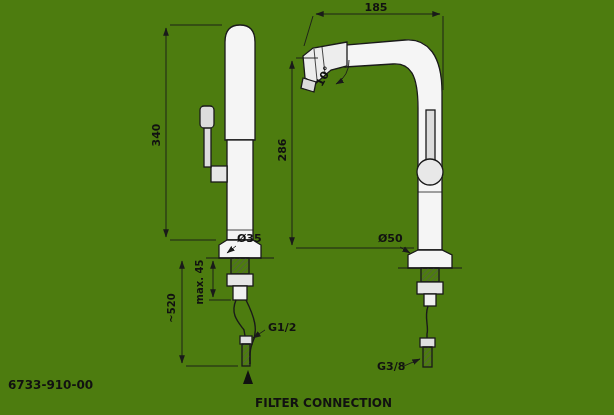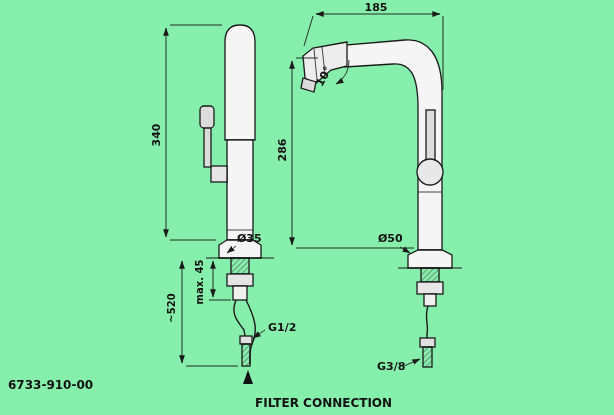--- a/index.html
+++ b/index.html
@@ -1,19 +1,19 @@
 <!DOCTYPE html>
 <html><head>
 <meta charset="utf-8">
 <style>
   html,body{margin:0;padding:0;background:#ffffff;}
   .frame{
     position:relative;
     width:614px;height:415px;
-    background:#86efac;
+    background:#4d7c0f;
     overflow:hidden;
     font-family:"DejaVu Sans","Liberation Sans",sans-serif;
   }
   svg text{
     font-family:"DejaVu Sans","Liberation Sans",sans-serif;
     fill:#111;
     font-weight:bold;
   }
   .dim-text{font-size:11px;}
   .small-dim{font-size:10px;}

